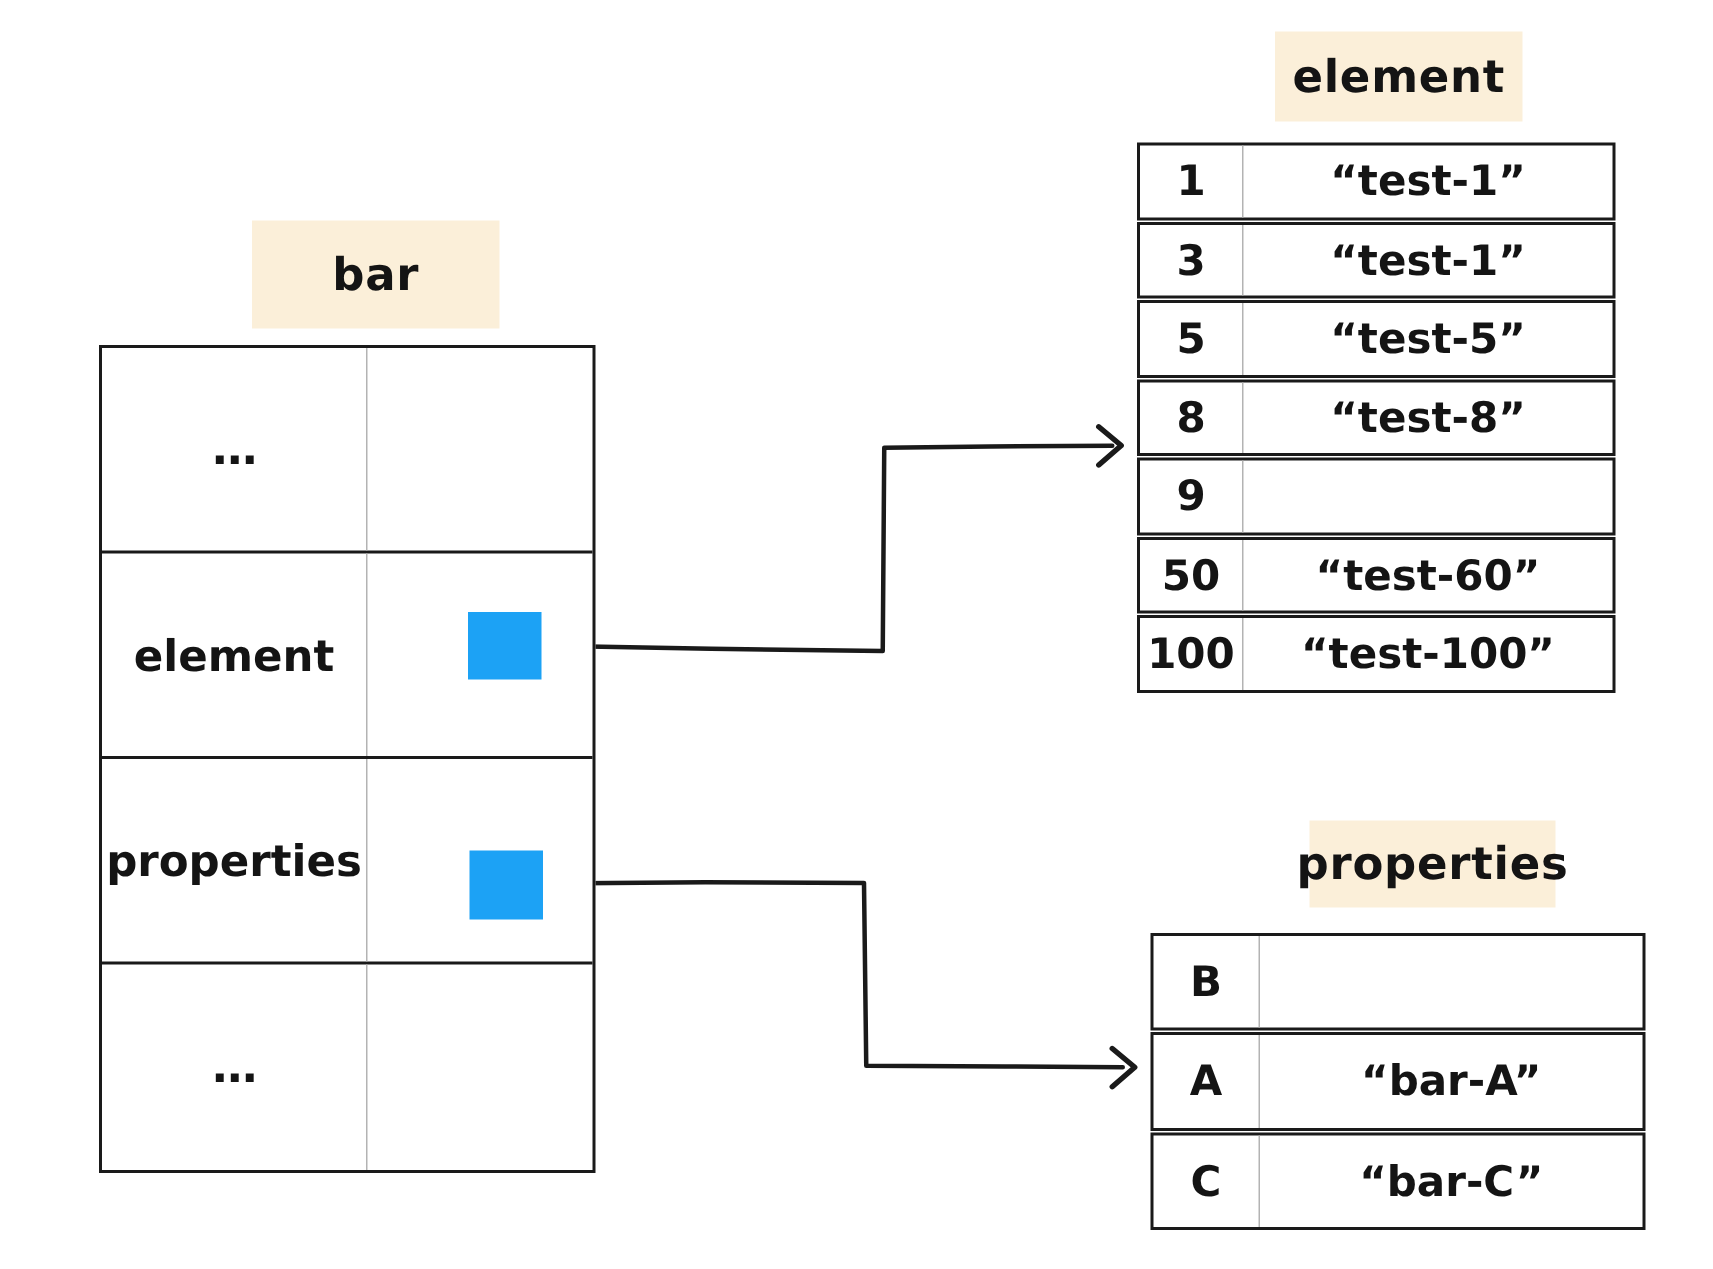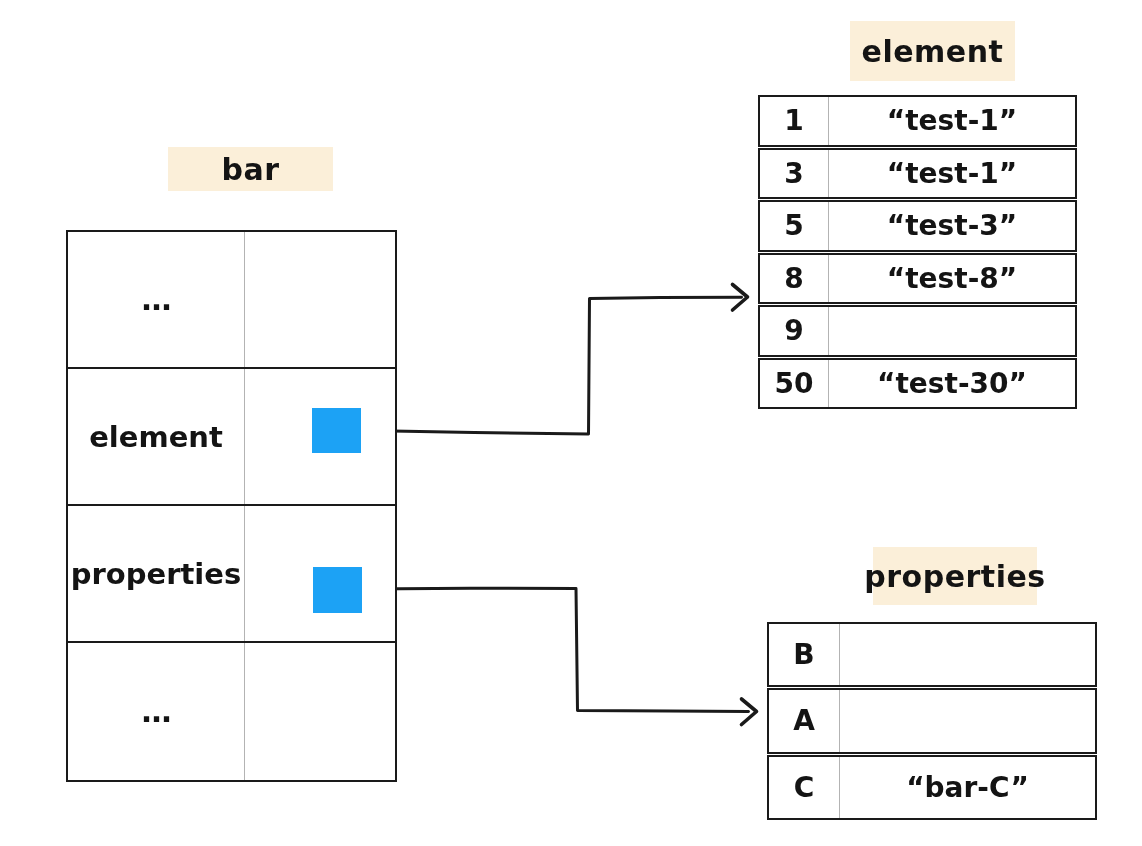--- a/index.html
+++ b/index.html
@@ -20,21 +20,21 @@
   
   .badge {
     position: absolute;
     display: flex;
     align-items: center;
     justify-content: center;
     font-size: 30px;
     font-weight: 600;
     letter-spacing: 0.5px;
   }
-  #badge-bar        { left: 168px; top: 147px; width: 165px; height: 44px; }
+  #badge-bar        { left: 168px; top: 147px; width: 165px; height: 72px; }
   #badge-element    { left: 850px; top: 21px;  width: 165px; height: 60px; }
   #badge-properties { left: 873px; top: 547px; width: 164px; height: 58px; }
 
   
   .bar-table {
     position: absolute;
     left: 66px; top: 230px;
     width: 331px; height: 552px;
     box-sizing: border-box;
     border: 2.5px solid #1a1a1a;
@@ -155,43 +155,48 @@
     <div class="kv-row">
       <div class="kv-key">1</div>
       <div class="kv-val">“test-1”</div>
     </div>
     <div class="kv-row">
       <div class="kv-key">3</div>
       <div class="kv-val">“test-1”</div>
     </div>
     <div class="kv-row">
       <div class="kv-key">5</div>
-      <div class="kv-val">“test-3”</div>
+      <div class="kv-val">“test-5”</div>
     </div>
     <div class="kv-row">
       <div class="kv-key">8</div>
       <div class="kv-val">“test-8”</div>
     </div>
     <div class="kv-row">
       <div class="kv-key">9</div>
     </div>
     <div class="kv-row">
       <div class="kv-key">50</div>
-      <div class="kv-val">“test-30”</div>
+      <div class="kv-val">“test-60”</div>
+    </div>
+    <div class="kv-row">
+      <div class="kv-key">100</div>
+      <div class="kv-val">“test-100”</div>
     </div>
   </div>
 
   <div class="badge" id="badge-properties" style="background-color: rgb(251, 239, 217);">properties</div>
 
   <div class="kv-table" id="properties-table">
     <div class="kv-row">
       <div class="kv-key">B</div>
     </div>
     <div class="kv-row">
       <div class="kv-key">A</div>
+      <div class="kv-val">“bar-A”</div>
     </div>
     <div class="kv-row">
       <div class="kv-key">C</div>
       <div class="kv-val">“bar-C”</div>
     </div>
   </div>
 
 </div>
 
 </body></html>

